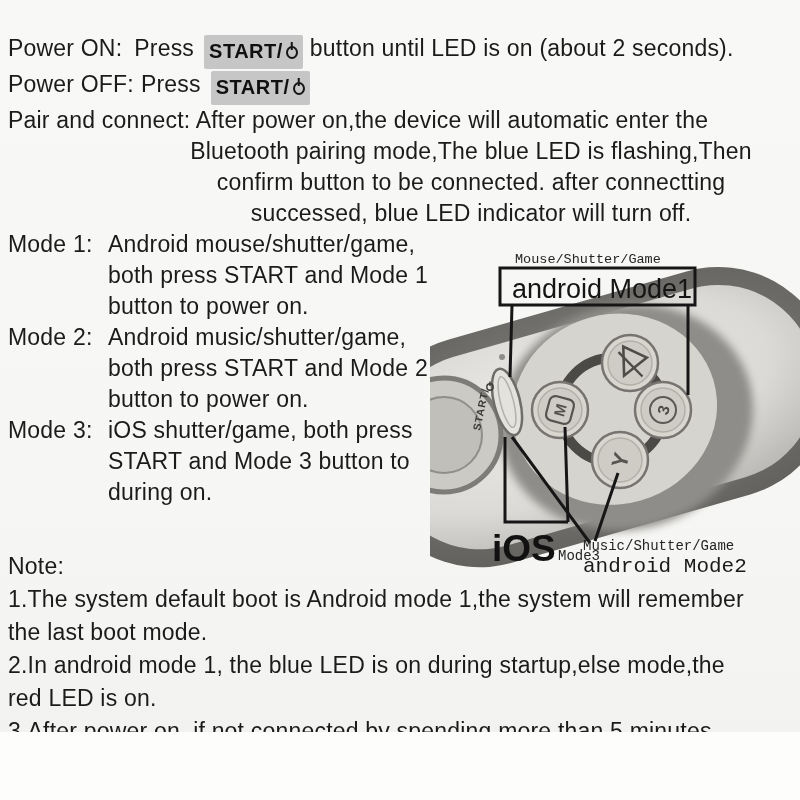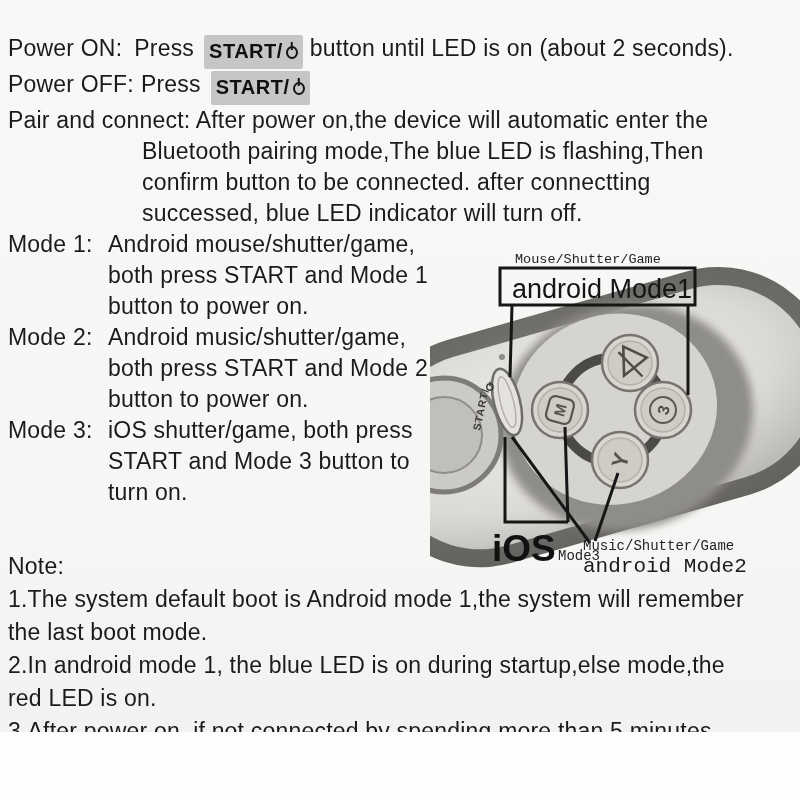--- a/index.html
+++ b/index.html
@@ -20,21 +20,21 @@
     letter-spacing:0.5px;
   }
   .power-icon{
     display:inline-block;width:12px;height:13px;border:2.5px solid #151515;
     border-radius:50%;position:relative;box-sizing:border-box;margin-top:2px;
   }
   .power-icon::before{
     content:"";position:absolute;left:50%;top:-6px;transform:translateX(-50%);
     width:2.5px;height:8px;background:#151515;
   }
-  .pair-cont{margin-left:134px;}
+  .pair-cont{margin-left:134px;text-align:center;}
   .mode-row{display:flex;}
   .mode-label{width:100px;flex:none;}
   .note-block{margin-top:42px;}
   .note-block .line{line-height:33px;}
   .note-indent{}
   .diagram{position:absolute;left:430px;top:245px;width:370px;height:340px;}
   svg text{font-family:"Liberation Sans",sans-serif;}
   svg .mono{font-family:"Liberation Mono","DejaVu Sans Mono",monospace;}
 </style>
 </head>
@@ -77,21 +77,21 @@
         <div class="line">Android music/shutter/game,</div>
         <div class="line">both press START and Mode 2</div>
         <div class="line">button to power on.</div>
       </div>
     </div>
     <div class="mode-row">
       <div class="line mode-label">Mode 3:</div>
       <div>
         <div class="line">iOS shutter/game, both press</div>
         <div class="line">START and Mode 3 button to</div>
-        <div class="line">turn on.</div>
+        <div class="line">during on.</div>
       </div>
     </div>
   </div>
 
   <div class="note-block">
     <div class="line">Note:</div>
     <div class="line">1.The system default boot is Android mode 1,the system will remember</div>
     <div class="line note-indent">the last boot mode.</div>
     <div class="line">2.In android mode 1, the blue LED is on during startup,else mode,the</div>
     <div class="line note-indent">red LED is on.</div>

